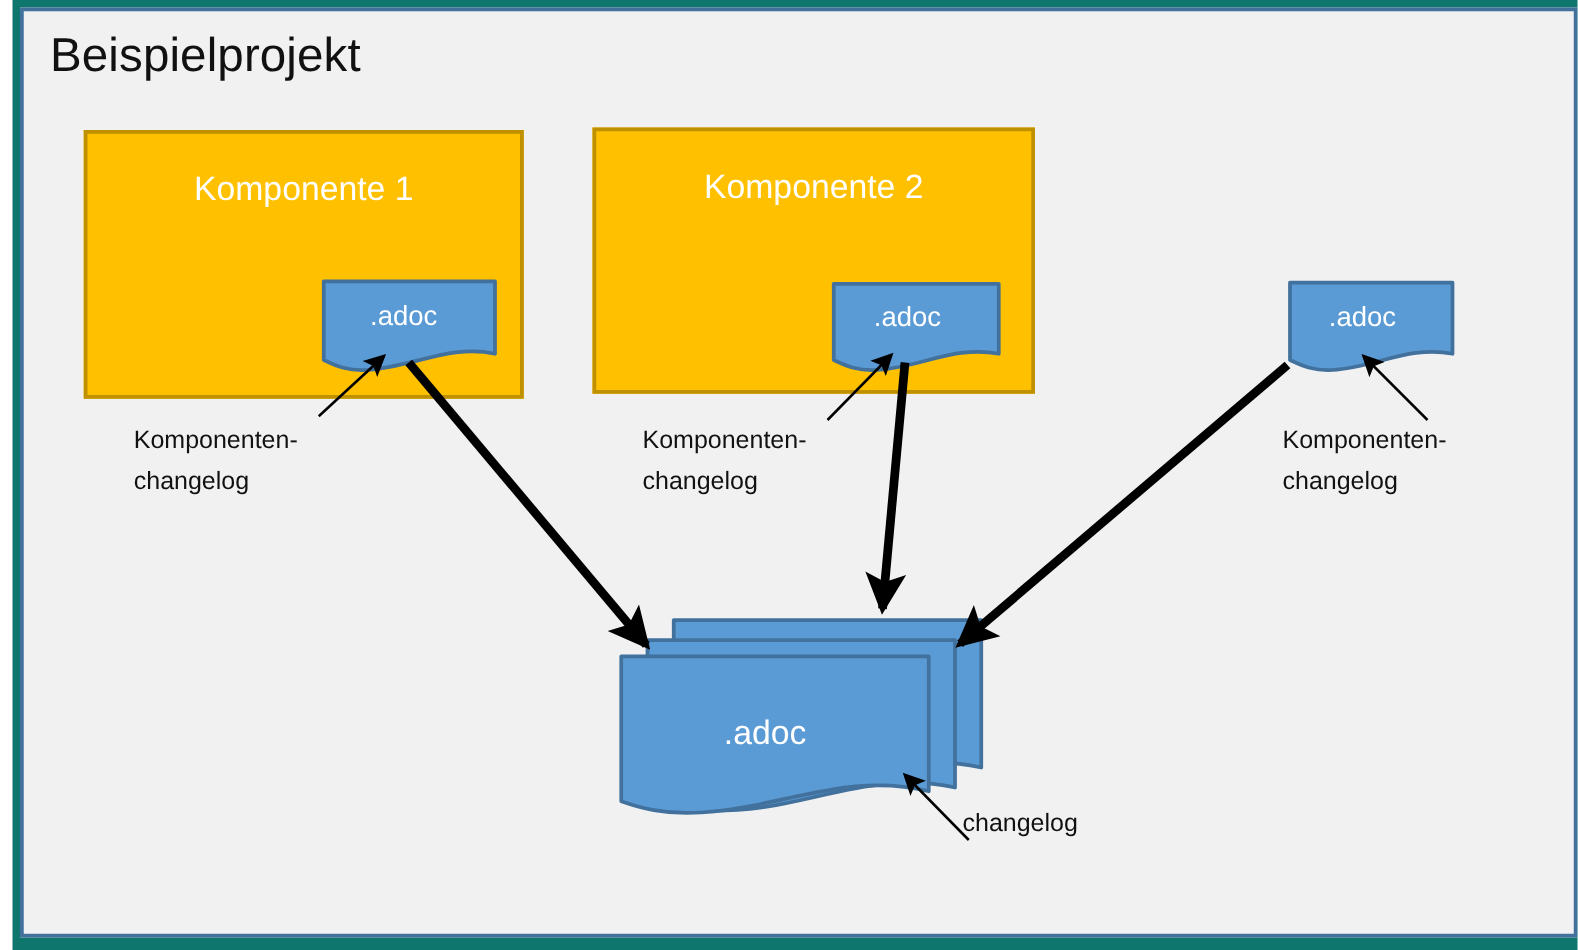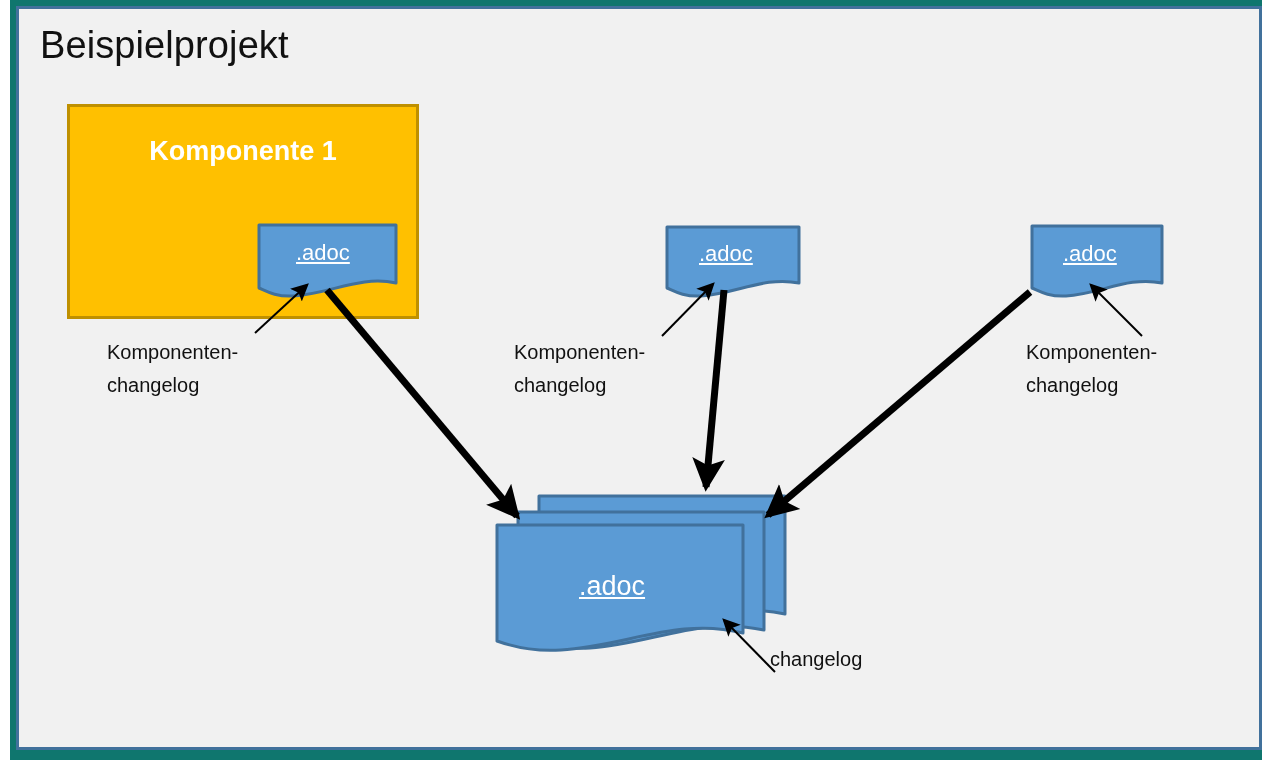--- a/index.html
+++ b/index.html
@@ -60,21 +60,20 @@
     height: 760px;
     pointer-events: none;
   }
   .doc-label {
     position: absolute;
     color: #ffffff;
     font-size: 22px;
     line-height: 26px;
     white-space: nowrap;
     pointer-events: none;
-    text-decoration: underline;
   }
   .doc-label.big {
     font-size: 27px;
     line-height: 32px;
   }
   .annot {
     position: absolute;
     color: #111111;
     font-size: 20px;
     line-height: 33px;
@@ -84,24 +83,27 @@
 </style>
 </head>
 <body>
 
 <div id="canvas">
 
   <div id="outer-frame"></div>
 
   <div id="project-title">Beispielprojekt</div>
 
-  <div class="group-box" style="left:57px; top:104px; width:352px; height:215px; background:#FFC000; border-color:#BF9000;font-weight:bold;">
+  <div class="group-box" style="left:57px; top:104px; width:352px; height:215px; background:#FFC000; border-color:#BF9000;">
     <div class="group-label">Komponente 1</div>
   </div>
 
+  <div class="group-box" style="left:464px; top:102px; width:354px; height:213px; background:#FFC000; border-color:#BF9000;">
+    <div class="group-label">Komponente 2</div>
+  </div>
 
 
   <svg class="svg-layer" viewBox="0 0 1262 760">
     <defs>
       <marker id="thickHead" viewBox="0 0 12 12" refX="9.4" refY="6" markerWidth="5.2" markerHeight="5.2" orient="auto-start-reverse">
         <path d="M0,0.6 L11,6 L0,11.4 L2.3,6 Z" fill="#000000"></path>
       </marker>
       <marker id="thinHead" viewBox="0 0 12 12" refX="9.4" refY="6" markerWidth="9.6" markerHeight="9.6" orient="auto-start-reverse">
         <path d="M0,0.6 L11,6 L0,11.4 L2.3,6 Z" fill="#000000"></path>
       </marker>

